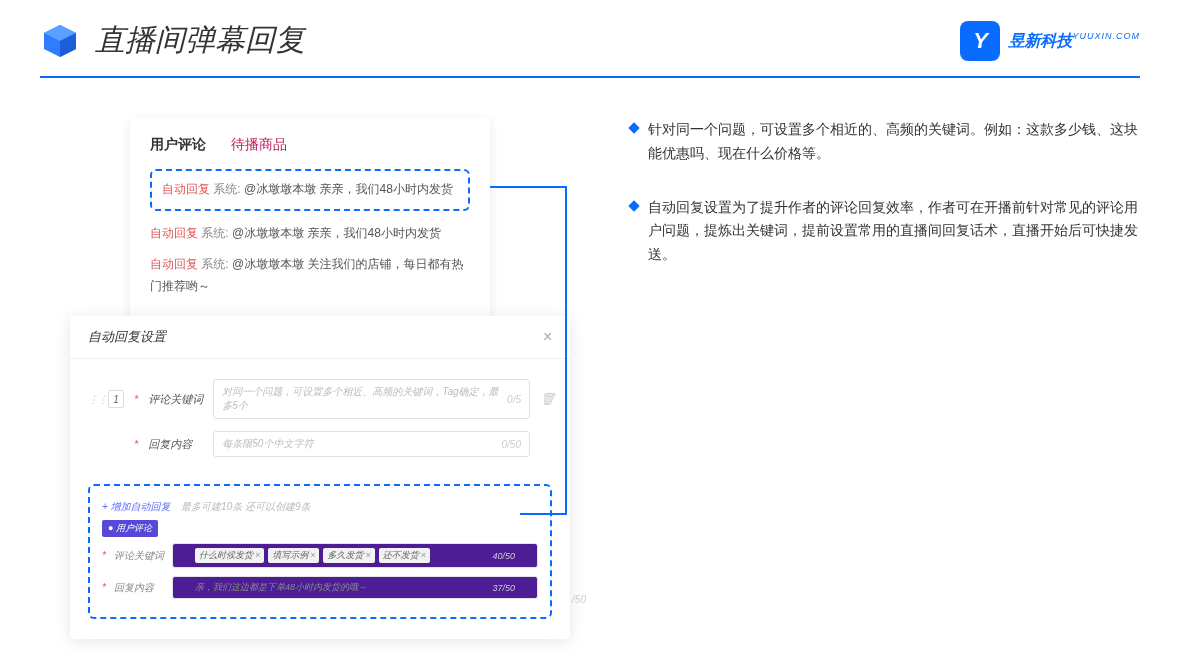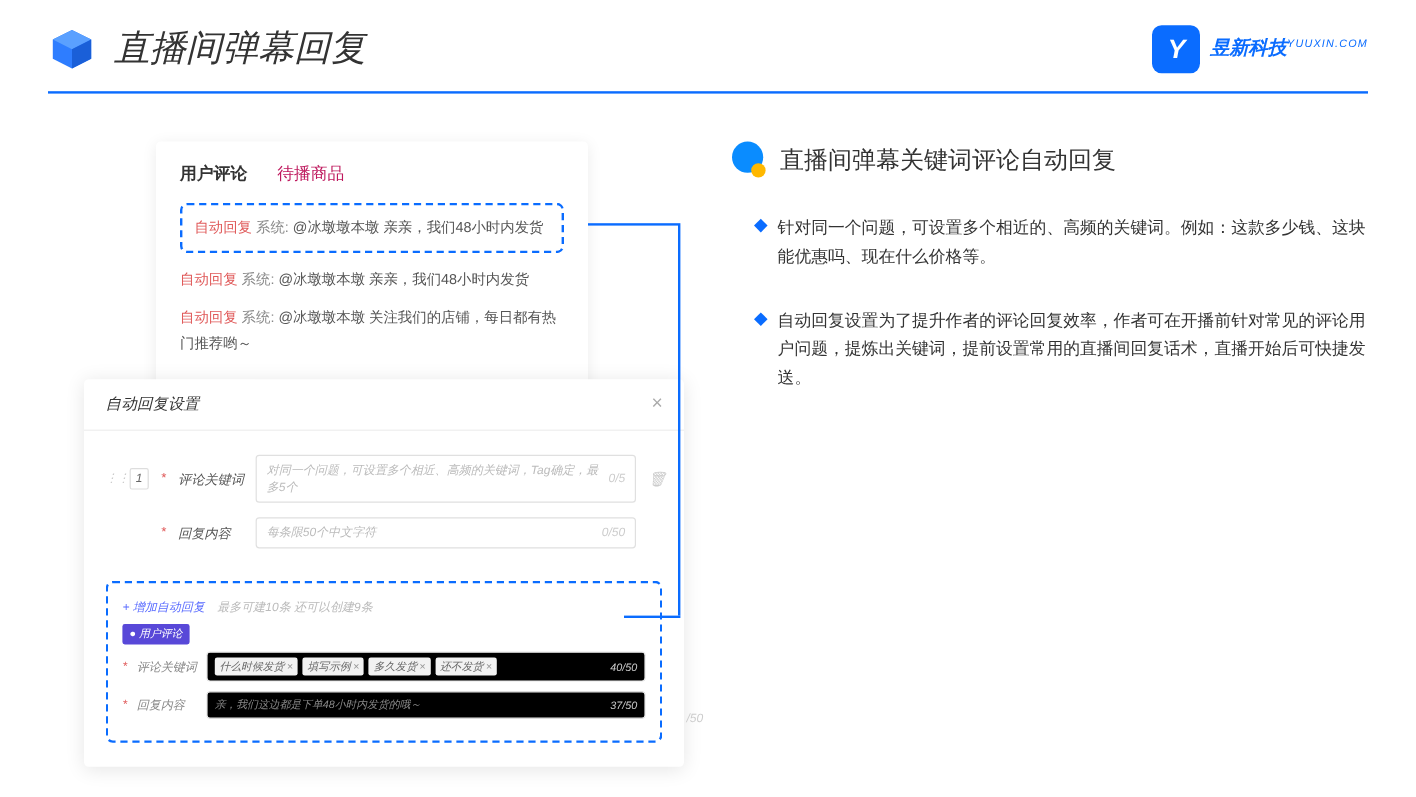--- a/index.html
+++ b/index.html
@@ -46,21 +46,21 @@
 .form-input { flex: 1; border: 1px solid #e0e0e0; border-radius: 3px; padding: 5px 8px; font-size: 10px; color: #bbb; display: flex; justify-content: space-between; align-items: center; background: #fff; }
 .form-input .count { color: #ccc; font-size: 10px; }
 .trash { color: #ccc; font-size: 12px; width: 12px; }
 
 .example-block { border: 2px dashed #0a6cff; border-radius: 6px; margin: 5px 18px 0 18px; padding: 10px 12px; position: relative; }
 .add-link { color: #5a6cff; font-size: 10px; }
 .add-hint { color: #bbb; font-size: 10px; margin-left: 6px; }
 .example-badge { background: #5848d8; color: #fff; font-size: 9px; padding: 2px 6px; border-radius: 2px; display: inline-block; margin: 6px 0; }
 .example-row { display: flex; align-items: center; gap: 8px; margin-bottom: 8px; font-size: 10px; }
 .ex-label { color: #888; width: 50px; }
-.ex-field { flex: 1; border: 1px solid #e5e5e5; border-radius: 3px; padding: 4px 6px; display: flex; align-items: center; gap: 4px; background: #000000; }
+.ex-field { flex: 1; border: 1px solid #e5e5e5; border-radius: 3px; padding: 4px 22px; display: flex; align-items: center; gap: 4px; background: #4c1d95; }
 .tag-chip { background: #f2f2f2; color: #666; font-size: 9px; padding: 1px 4px; border-radius: 2px; }
 .tag-chip::after { content: "×"; margin-left: 2px; color: #999; }
 .ex-count { margin-left: auto; color: #ccc; font-size: 9px; }
 .ex-text { color: #888; font-size: 9px; }
 .side-count { position: absolute; right: -36px; bottom: 12px; font-size: 10px; color: #ccc; }
 
 
 .connector { position: absolute; z-index: 3; pointer-events: none; }
 .connector.vert { border-left: 2px solid #0a6cff; }
 .connector.horz { border-top: 2px solid #0a6cff; }
@@ -180,27 +180,20 @@
             <span class="ex-text">亲，我们这边都是下单48小时内发货的哦～</span>
             <span class="ex-count">37/50</span>
           </div>
         </div>
         <span class="side-count">/50</span>
       </div>
     </div>
   </div>
 
   <div class="right-col">
-    <div class="section-header">
-      <div class="section-icon">
-        <div class="circle-blue"></div>
-          <div class="circle-orange"></div>
-      </div>
-      <div class="section-title">直播间弹幕关键词评论自动回复</div>
-    </div>
     <div class="bullet-item">
       <div class="diamond"></div>
       <div class="bullet-text">针对同一个问题，可设置多个相近的、高频的关键词。例如：这款多少钱、这块能优惠吗、现在什么价格等。</div>
     </div>
     <div class="bullet-item">
       <div class="diamond"></div>
       <div class="bullet-text">自动回复设置为了提升作者的评论回复效率，作者可在开播前针对常见的评论用户问题，提炼出关键词，提前设置常用的直播间回复话术，直播开始后可快捷发送。</div>
     </div>
   </div>
 </div>

